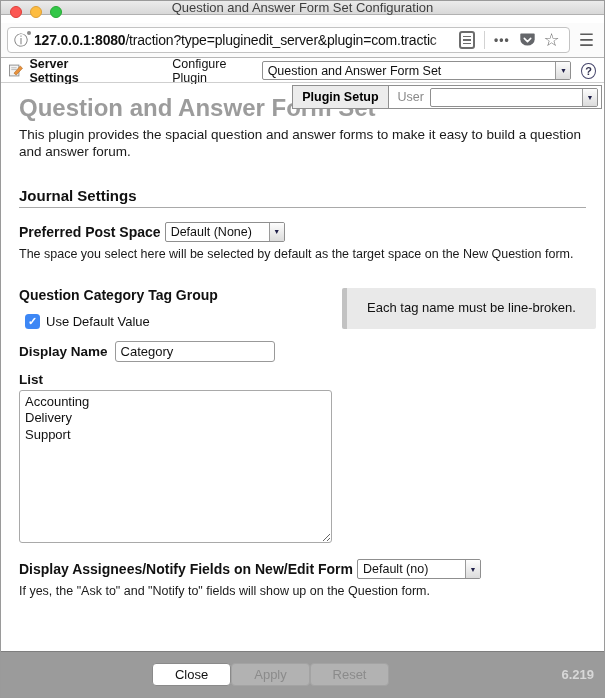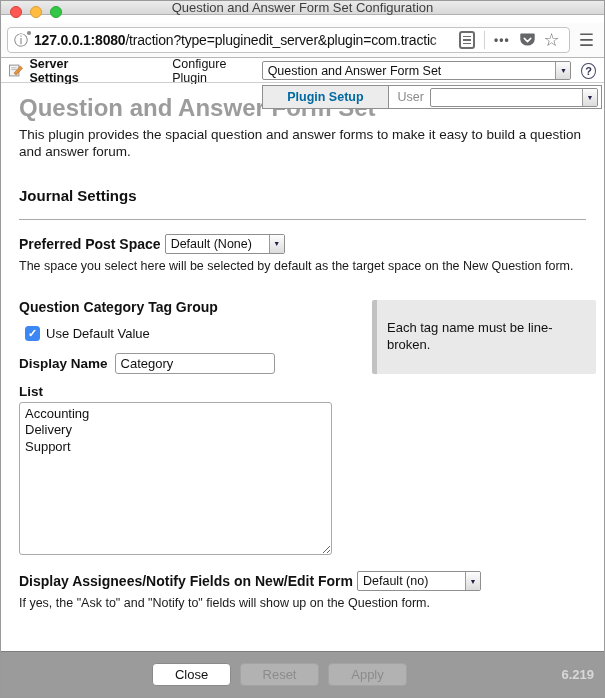--- a/index.html
+++ b/index.html
@@ -56,59 +56,59 @@
     font-size:7px; color:#20204a; }
   .cfg-select { width:343px; }
   .help-circle { width:16px; height:16px; border-radius:50%; border:1.5px solid #45456b;
     display:flex; align-items:center; justify-content:center; font-size:11px; font-weight:bold;
     color:#33334f; margin-left:10px; }
 
   
   .content { position:absolute; top:83px; left:0; right:0; bottom:46px; background:#fff; overflow:hidden; }
   .setup-box { position:absolute; top:1px; right:2px; display:flex; align-items:center;
     border:1px solid #8f8f8f; background:#fff; height:24px; }
-  .setup-tab { font-weight:bold; font-size:12.5px; color:#0369a1; background:#ececec;
-    padding:0 24px; align-self:stretch; display:flex; align-items:center; border-right:1px solid #8f8f8f; }
+  .setup-tab { font-weight:bold; font-size:12.5px; color:#000000; background:#ececec;
+    padding:0 9px; align-self:stretch; display:flex; align-items:center; border-right:1px solid #8f8f8f; }
   .setup-user-label { font-size:12.5px; color:#8a8a8a; margin:0 6px 0 9px; }
   .user-select { width:168px; margin-right:3px; }
 
   .page-title { margin:11px 0 4px 18px; font-size:24px; font-weight:bold; color:#9c9c9c;
     line-height:1.12; max-width:360px; }
   .page-desc { margin:4px 18px 0 18px; font-size:13.5px; color:#1a1a1a; line-height:1.3; max-width:568px; }
 
   .section-h { margin:26px 18px 0 18px; font-size:15px; font-weight:bold; color:#111;
-    padding-bottom:15px; border-bottom:1px solid #a9a9a9; }
+    padding-bottom:3px; border-bottom:1px solid #a9a9a9; }
 
   .field-row { display:flex; align-items:center; gap:4px; margin:14px 18px 0 18px; }
   .field-label { font-size:14px; font-weight:bold; color:#111; }
   .small-sel { height:20px; }
   .help-text { margin:4px 18px 0 18px; font-size:12.5px; color:#1a1a1a; line-height:1.3; max-width:568px; }
 
   .cat-wrap { position:relative; margin-top:24px; }
   .cat-left { margin-left:18px; width:352px; }
   .cat-help { font-size:12.5px; color:#1a1a1a; line-height:1.3; margin-top:2px; }
-  .note-box { position:absolute; top:2px; right:8px; width:224px; background:#e9e9e9;
-    border-left:5px solid #c2c2c2; border-radius:2px; padding:20px 10px; font-size:13px;
-    color:#111; line-height:1.3; }
+  .note-box { position:absolute; top:2px; right:8px; width:254px; background:#e9e9e9;
+    border-left:5px solid #c2c2c2; border-radius:2px; padding:12px 10px; font-size:13px;
+    color:#111; line-height:1.3;text-align:center; }
   .chk-row { display:flex; align-items:center; gap:6px; margin:10px 0 0 6px; }
   .chk { width:15px; height:15px; border-radius:3.5px; background:#3d87f5; color:#fff;
     display:flex; align-items:center; justify-content:center; font-size:11px; font-weight:bold; }
   .chk-label { font-size:13px; color:#111; }
   .dn-row { display:flex; align-items:center; gap:7px; margin-top:12px; }
   .dn-input { width:160px; height:21px; border:1px solid #999; border-radius:3px;
     font-size:13px; padding:0 5px; color:#111; font-family:"Liberation Sans",sans-serif; }
   .list-label { font-size:13.5px; font-weight:bold; color:#111; margin-top:10px; }
   .list-area { display:block; width:313px; height:153px; margin-top:3px; border:1px solid #a9a9a9;
     border-radius:3px; font-size:13px; font-family:"Liberation Sans",sans-serif; color:#111;
     padding:3px 5px; resize:both; line-height:1.25; }
 
   
   .footer { position:absolute; left:0; right:0; bottom:0; height:46px; background:#9b9b9b;
     border-top:1px solid #7e7e7e; display:flex; align-items:center; }
-  .btns { margin-left:151px; display:flex; gap:9px; }
+  .btns { margin-left:151px; display:flex; }
   .fbtn { height:23px; border-radius:4px; font-size:13px; padding:0 10px; min-width:79px;
     font-family:"Liberation Sans",sans-serif; }
   .fbtn.primary { background:#fff; border:1px solid #8a8a8a; color:#111; }
   .fbtn.disabled { background:#b2b2b2; border:1px solid #a3a3a3; color:#8b8b8b; }
   .version { margin-left:auto; margin-right:10px; font-size:13px; font-weight:bold; color:#d8d8d8; }
 </style>
 </head>
 <body>
 
 <div class="screen">
@@ -212,19 +212,19 @@
         <span class="xsel-btn">▼</span>
       </span>
     </div>
     <p class="help-text">If yes, the "Ask to" and "Notify to" fields will show up on the Question form.</p>
 
   </div>
 
   <div class="footer">
     <div class="btns">
       <button class="fbtn primary">Close</button>
+      <button class="fbtn disabled">Apply</button>
       <button class="fbtn disabled">Reset</button>
-      <button class="fbtn disabled">Apply</button>
     </div>
     <span class="version">6.219</span>
   </div>
 
 </div>
 
 </body></html>

